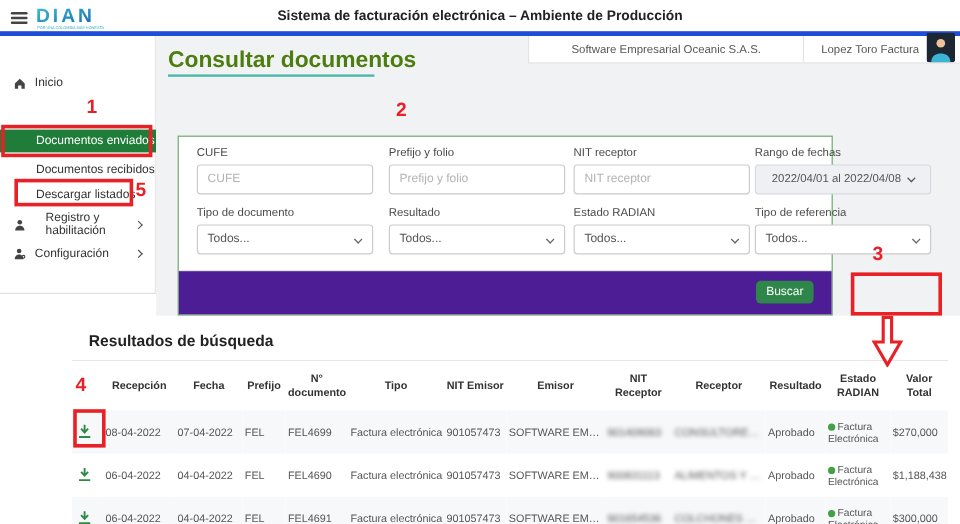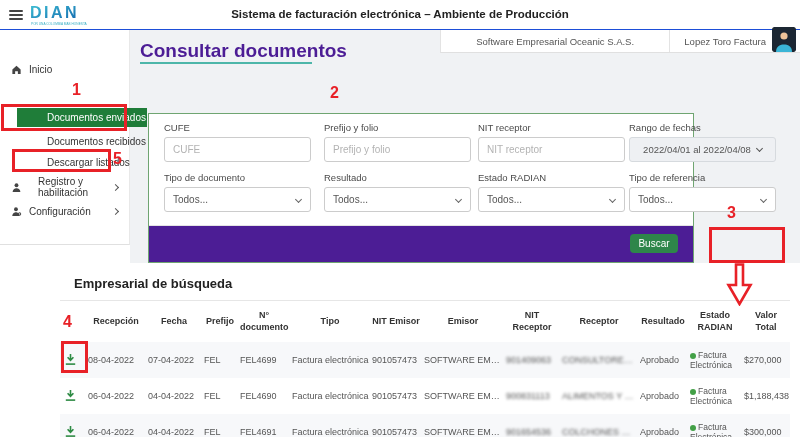--- a/index.html
+++ b/index.html
@@ -2,42 +2,42 @@
 <html><head>
 <meta charset="utf-8">
 <style>
   * { margin:0; padding:0; box-sizing:border-box; }
   body { background:#fff; }
   .screen {
     position:relative; width:800px; height:437px; overflow:hidden;
     background:#fff; font-family:"Liberation Sans", sans-serif; color:#333;
   }
   
-  .topbar { position:absolute; left:0; top:0; width:800px; height:30px; background:#fff; border-bottom:1px solid #1d4ed8; z-index:20; }
+  .topbar { position:absolute; left:0; top:0; width:800px; height:30px; background:#fff; border-bottom:4px solid #1d4ed8; z-index:20; }
   .burger { position:absolute; left:9px; top:10px; width:14px; height:10px; display:flex; flex-direction:column; justify-content:space-between; cursor:pointer; }
   .burger span { display:block; height:2px; background:#444; border-radius:1px; }
   .logo { position:absolute; left:30px; top:3px; }
   .app-title { position:absolute; left:0; top:8px; width:800px; text-align:center; font-size:11.5px; font-weight:bold; color:#222; }
   .userbar { position:absolute; left:440px; top:30px; width:360px; height:23px; background:#fff; border-left:1px solid #e3e3e3; border-bottom:1px solid #e0e0e0; display:flex; align-items:stretch; z-index:21; }
   .userbar .cell { display:flex; align-items:center; justify-content:center; font-size:9.5px; color:#555; padding:0 14px;text-align:center; }
   .userbar .cell.company { flex:1; border-right:1px solid #e3e3e3; }
   .avatar-wrap { position:absolute; right:4px; top:-3px; width:24px; height:25px; border-radius:2px; overflow:hidden; }
   
   .sidebar { position:absolute; left:0; top:30px; width:130px; height:215px; background:#fff; border-right:1px solid #e8e8e8; border-bottom:1px solid #e0e0e0; z-index:10;padding-left:20px; }
   .side-item { position:absolute; left:0; width:130px; height:20px; display:flex; align-items:center; gap:7px; padding-left:10px; font-size:10px; color:#333; cursor:pointer; }
   .side-item .ic { width:12px; height:12px; flex:0 0 12px; display:flex; align-items:center; justify-content:center; }
-  .side-sub { padding-left:30px;margin-left:17px; }
+  .side-sub { padding-left:30px; }
   .side-item.selected { background:#1f7d39; color:#fff; height:19px; }
   .chev { display:inline-block; width:5px; height:5px; border-right:1.4px solid #555; border-bottom:1.4px solid #555; }
   .chev.down { transform:rotate(45deg); }
   .chev.right { transform:rotate(-45deg); }
   .side-item .chev { position:absolute; right:12px; }
   
   .main-bg { position:absolute; left:130px; top:30px; width:670px; height:233px; background:#f0f2f4; }
-  .page-title { position:absolute; left:140px; top:40px; font-size:19px; font-weight:600; color:#4c1d95; z-index:5; }
+  .page-title { position:absolute; left:140px; top:40px; font-size:19px; font-weight:600; color:#4d7c0f; z-index:5; }
   .title-underline { position:absolute; left:140px; top:62px; width:172px; height:2px; background:#4db6a9; z-index:5; }
   
   .filter-card { position:absolute; left:148px; top:113px; width:546px; height:150px; background:#fff; border:1px solid #6fa571; z-index:5; }
   .field { position:absolute; width:147px; }
   .field .flabel { font-size:9.5px; color:#4a4a4a; margin-bottom:4px; display:block; }
   .tinput { width:147px; height:25px; border:1px solid #ccc; border-radius:3px; font-size:10px; padding:0 8px; color:#444; font-family:"Liberation Sans",sans-serif; background:#fff; }
   .tinput::placeholder { color:#b3b3b3; }
   .selectbox { position:relative; width:147px; height:25px; border:1px solid #ccc; border-radius:3px; background:#fff; font-size:10px; color:#555; display:flex; align-items:center; padding:0 8px; cursor:pointer; }
   .selectbox .chev { position:absolute; right:9px; top:9px; border-color:#666; }
   .daterange { position:relative; width:147px; height:25px; border:1px solid #d6dade; border-radius:3px; background:#eef0f3; font-size:9.5px; color:#555; display:flex; align-items:center; justify-content:center; gap:6px; cursor:pointer; }
@@ -194,21 +194,21 @@
         <span>Todos...</span>
         <span class="chev down"></span>
       </div>
     </div>
 
     <div class="card-footer">
       <button class="btn-buscar">Buscar</button>
     </div>
   </div>
 
-  <div class="results-heading">Empresarial de búsqueda</div>
+  <div class="results-heading">Resultados de búsqueda</div>
   <div class="results-rule"></div>
 
   <table class="results">
     <colgroup>
       <col style="width:26px">
         <col style="width:60px">
         <col style="width:56px">
         <col style="width:36px">
       <col style="width:52px">
         <col style="width:80px">

